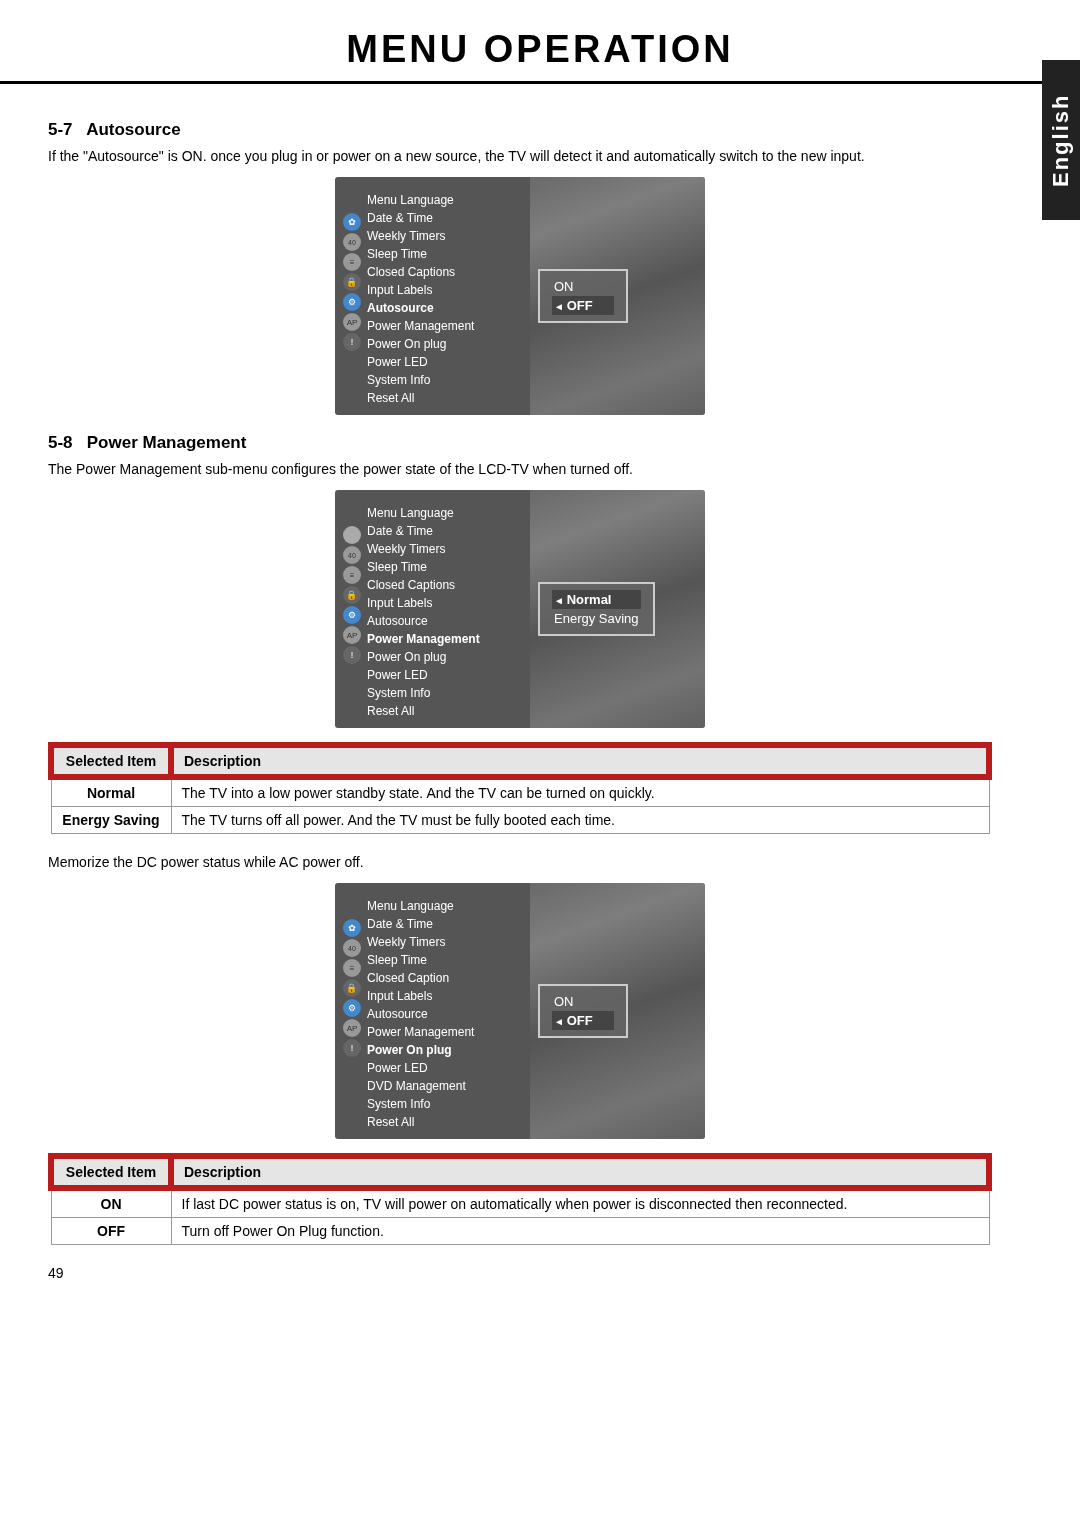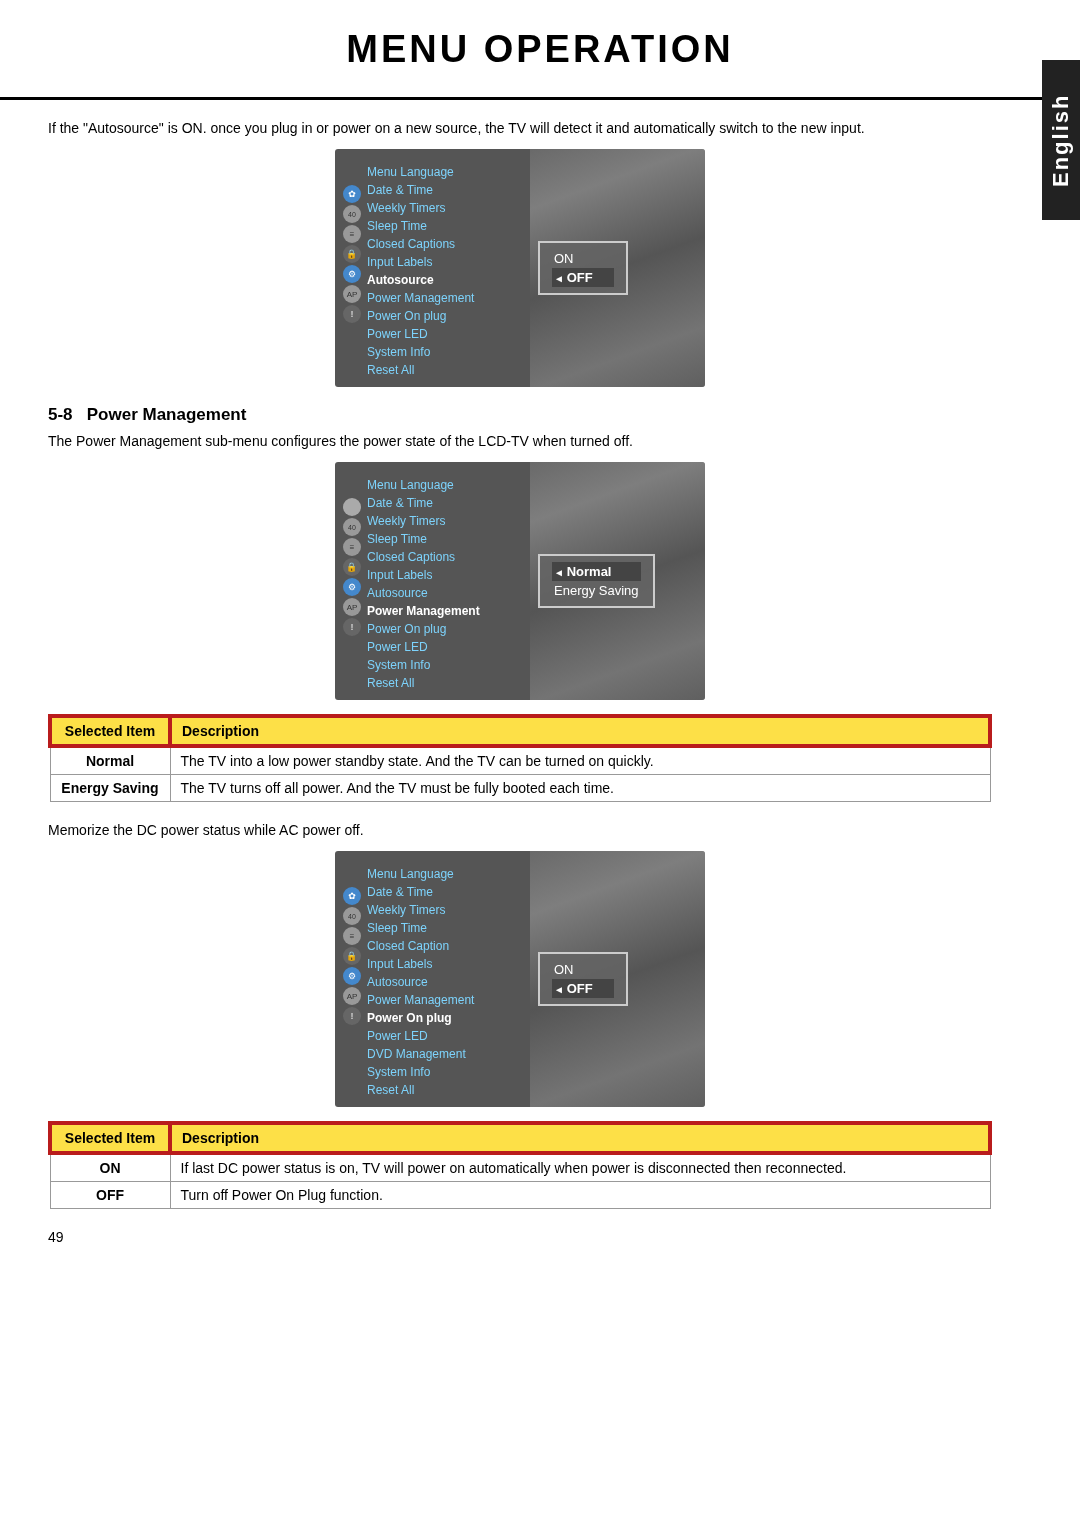--- a/index.html
+++ b/index.html
@@ -30,21 +30,21 @@
       letter-spacing: 2px;
       z-index: 10;
       height: 160px;
       display: flex;
       align-items: center;
       justify-content: center;
     }
 
     .page-header {
       text-align: center;
-      padding: 28px 0 26px 0;
+      padding: 28px 0 10px 0;
       border-bottom: 3px solid #000;
       margin-bottom: 0;
     }
     .page-header h1 {
       font-size: 38px;
       font-weight: bold;
       letter-spacing: 3px;
     }
 
     .content-area {
@@ -84,39 +84,39 @@
       color: #333;
       flex-shrink: 0;
     }
 
     .tv-icon.blue { background: #4488cc; color: #fff; }
     .tv-icon.gray { background: #999; }
     .tv-icon.darkgray { background: #666; color: #fff; }
 
     .tv-menu-item {
       font-size: 12px;
-      color: #7dd3fc;
+      color: #ffffff;
       padding: 2px 0;
       white-space: nowrap;
     }
     .tv-menu-item.highlighted {
       color: #fff;
       font-weight: bold;
     }
 
     
     .desc-table {
       width: 100%;
       border-collapse: collapse;
       font-size: 14px;
       margin-bottom: 18px;
     }
     .desc-table th {
-      background: #fde047;
-      border: 4px solid #b91c1c;
+      background: #e5e5e5;
+      border: 6px solid #b91c1c;
       padding: 5px 10px;
       font-weight: bold;
       text-align: left;
     }
     .desc-table td {
       border: 1px solid #999;
       padding: 5px 10px;
       vertical-align: top;
     }
     .desc-table .col-item {
@@ -203,20 +203,25 @@
   <span>English</span>
 </div>
 
 <div class="page-header">
   <h1>MENU OPERATION</h1>
 </div>
 
 <div class="content-area">
 
   <div>
+    <div class="section-title">
+      <span>5-7</span>
+      &nbsp;
+      <span>Autosource</span>
+    </div>
     <div class="section-desc">If the "Autosource" is ON. once you plug in or power on a new source, the TV will detect it and automatically switch to the new input.</div>
 
     <div class="tv-screenshot-wrapper">
       <div class="menu-panel">
 
         <div class="menu-left-panel">
 
           <div style="display:flex;flex-direction:column;gap:2px;padding-top:28px;">
             <div class="tv-icon blue">✿</div>
             <div class="tv-icon gray" style="font-size:7px;color:#333;">40</div>

